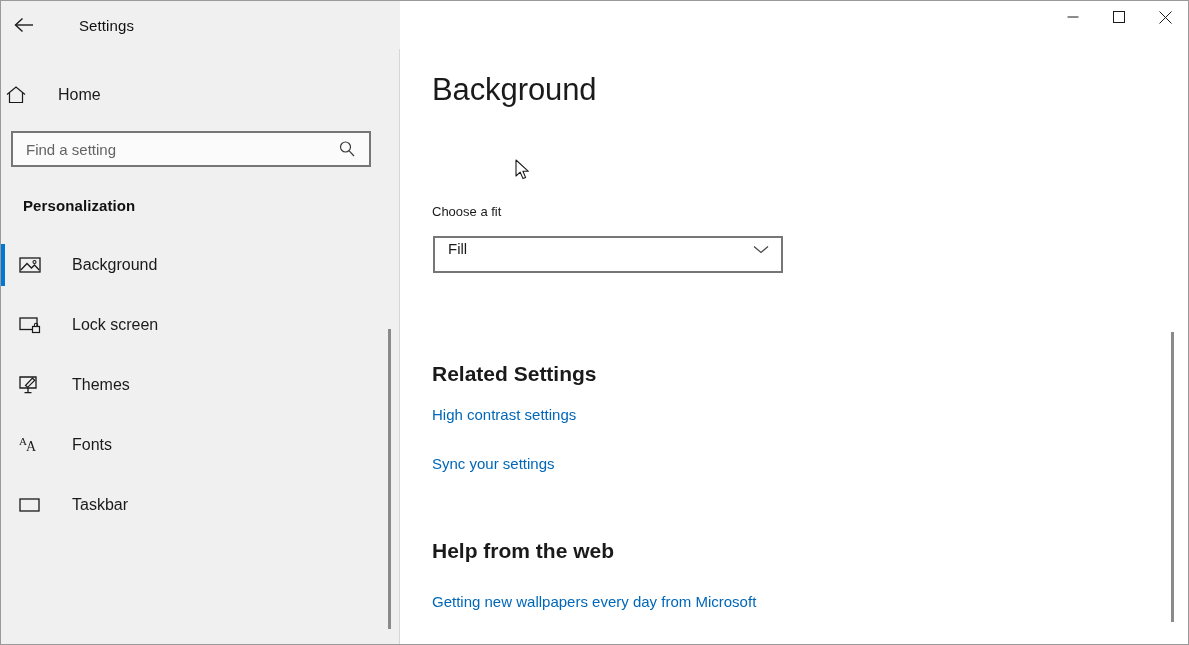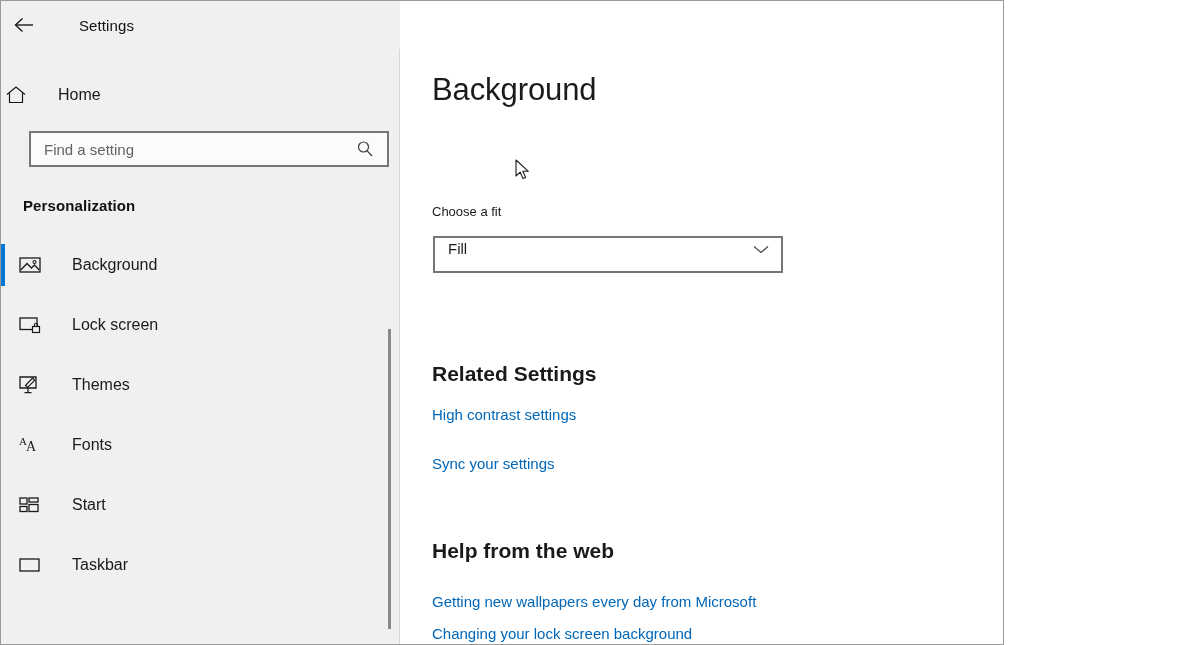--- a/index.html
+++ b/index.html
@@ -7,21 +7,21 @@
   html, body {
     width: 1189px;
     height: 645px;
     overflow: hidden;
     background: #ffffff;
     font-family: "Liberation Sans", sans-serif;
   }
 
   #app-window {
     position: relative;
-    width: 1004px;
+    width: 1189px;
     height: 645px;
     background: #a3a3a3;
     border: 1px solid #9a9a9a;
     overflow: hidden;
   }
 
   
   #titlebar {
     position: absolute;
     top: 0; left: 0;
@@ -99,21 +99,21 @@
     width: 30px; height: 24px;
     display: flex; align-items: center; justify-content: flex-start;
   }
   #home-label {
     font-size: 16px;
     color: #1a1a1a;
     margin-left: 23px;
   }
 
   #search-wrap {
-    margin: 12px 18px 0 28px;
+    margin: 12px 18px 0 10px;
     width: 360px;
     height: 36px;
     background: #fbfbfb;
     border: 2px solid #767676;
     display: flex;
     align-items: center;
     padding: 0 11px 0 13px;
   }
   #search-input {
     flex: 1;
@@ -423,31 +423,20 @@
       <div class="nav-item">
         <span class="nav-icon">
           <svg width="24" height="20" viewBox="0 0 24 20">
             <text x="0" y="10" font-family="Liberation Serif, serif" font-size="11" fill="#1a1a1a">A</text>
             <text x="7" y="16" font-family="Liberation Serif, serif" font-size="14" fill="#1a1a1a">A</text>
           </svg>
         </span>
         <span class="nav-label">Fonts</span>
       </div>
 
-      <div class="nav-item">
-        <span class="nav-icon">
-          <svg width="22" height="18" viewBox="0 0 22 18">
-            <rect x="1" y="2" width="7" height="6" fill="none" stroke="#1a1a1a" stroke-width="1.3"></rect>
-            <rect x="10" y="2" width="9" height="4" fill="none" stroke="#1a1a1a" stroke-width="1.3"></rect>
-            <rect x="1" y="10.5" width="7" height="5" fill="none" stroke="#1a1a1a" stroke-width="1.3"></rect>
-            <rect x="10" y="8.5" width="9" height="7" fill="none" stroke="#1a1a1a" stroke-width="1.3"></rect>
-          </svg>
-        </span>
-        <span class="nav-label">Start</span>
-      </div>
 
       <div class="nav-item">
         <span class="nav-icon">
           <svg width="22" height="16" viewBox="0 0 22 16">
             <rect x="1" y="2" width="19" height="12" fill="none" stroke="#1a1a1a" stroke-width="1.3"></rect>
           </svg>
         </span>
         <span class="nav-label">Taskbar</span>
       </div>
 
@@ -481,20 +470,19 @@
         </svg>
       </span>
     </div>
 
     <h2 id="related-heading">Related Settings</h2>
     <a id="link-high-contrast" class="content-link" href="#">High contrast settings</a>
     <a id="link-sync-settings" class="content-link" href="#">Sync your settings</a>
 
     <h2 id="help-heading">Help from the web</h2>
     <a id="link-wallpapers" class="content-link" href="#">Getting new wallpapers every day from Microsoft</a>
-    <a id="link-lockscreen" class="content-link" href="#">Changing your lock screen background</a>
 
     <div id="content-scrollbar">
       <div id="content-thumb"></div>
     </div>
   </div>
 
 </div>
 
 </body></html>

